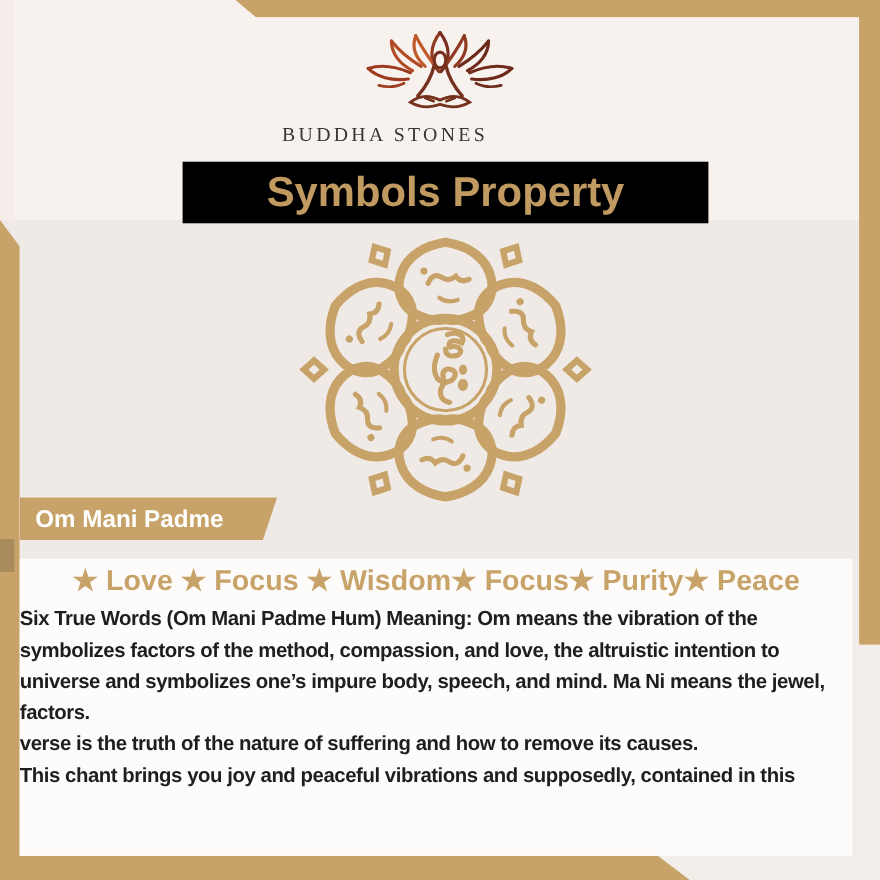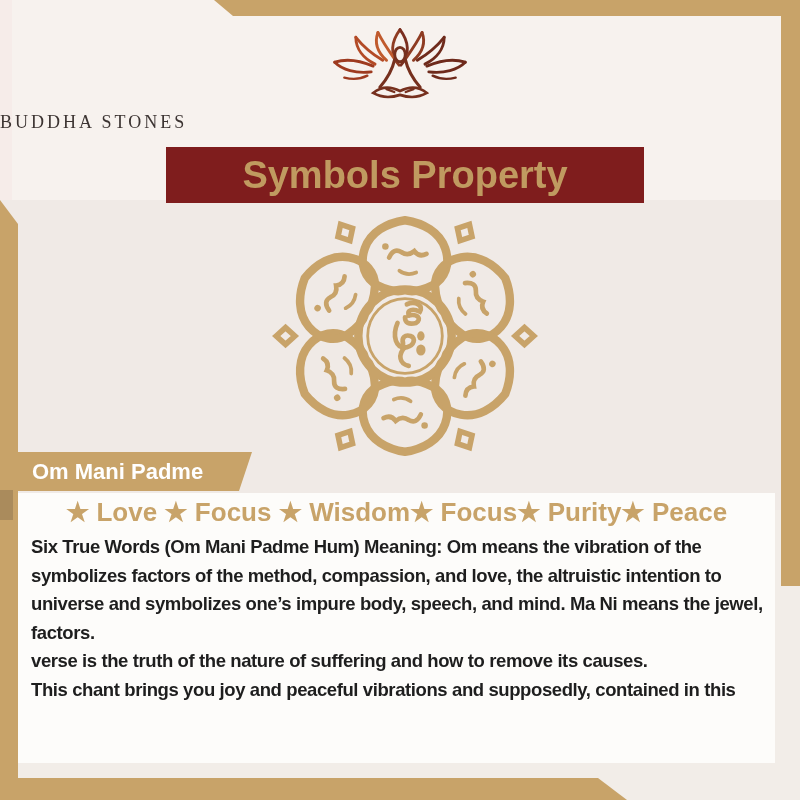--- a/index.html
+++ b/index.html
@@ -17,40 +17,40 @@
     clip-path:polygon(214px 0,800px 0,800px 16px,233px 16px);}
   .strip-right{position:absolute;left:781px;top:0;width:19px;height:586px;}
   .strip-left{position:absolute;left:0;top:200px;width:18px;height:600px;
     clip-path:polygon(0 0,18px 24px,18px 600px,0 600px);}
   .dark-tan-notch{position:absolute;left:0;top:490px;width:13px;height:30px;background:#AA8B5C;}
   .band-bottom{position:absolute;left:0;top:778px;width:800px;height:22px;
     clip-path:polygon(0 0,598px 0,627px 22px,0 22px);}
 
   
   .logo{position:absolute;left:322px;top:20px;width:156px;height:96px;}
-  .brand{position:absolute;left:0;top:112px;width:700px;text-align:left;
+  .brand{position:absolute;left:0;top:112px;width:700px;text-align:center;
     font-family:"Liberation Serif",serif;font-size:18px;letter-spacing:3px;color:#3C3432;}
 
   
-  .heading-band{position:absolute;left:166px;top:147px;width:478px;height:56px;background:#7f1d1d;}
+  .heading-band{position:absolute;left:166px;top:147px;width:478px;height:56px;background:#000000;}
   .page-title{width:100%;text-align:center;line-height:56px;font-size:38px;font-weight:700;color:#C09A60;}
 
   
   .mandala{position:absolute;left:265px;top:196px;width:280px;height:280px;}
 
   
   .banner{position:absolute;left:18px;top:452px;width:234px;height:39px;background:#C8A369;
     clip-path:polygon(0 0,100% 0,calc(100% - 13px) 100%,0 100%);}
   .banner-label{line-height:39px;padding-left:14px;font-size:22px;font-weight:700;color:#FFFFFF;}
 
   
-  .panel{position:absolute;left:18px;top:493px;width:757px;height:270px;background:#FDFCFA;overflow:hidden;}
+  .panel{position:absolute;left:18px;top:508px;width:757px;height:270px;background:#FDFCFA;overflow:hidden;}
   .stars{margin-top:4px;width:100%;text-align:center;font-size:26px;font-weight:700;color:#C8A369;
     white-space:nowrap;}
-  .bodytext{margin-top:5px;padding-left:13px;}
+  .bodytext{margin-top:5px;}
   .bodyline{white-space:nowrap;font-size:18.5px;font-weight:700;letter-spacing:-0.4px;
     line-height:28.5px;color:#1E1E1E;}
 </style>
 </head>
 <body>
 
 <div class="canvas">
 
   <div class="section-top"></div>
   <div class="left-pale"></div>

